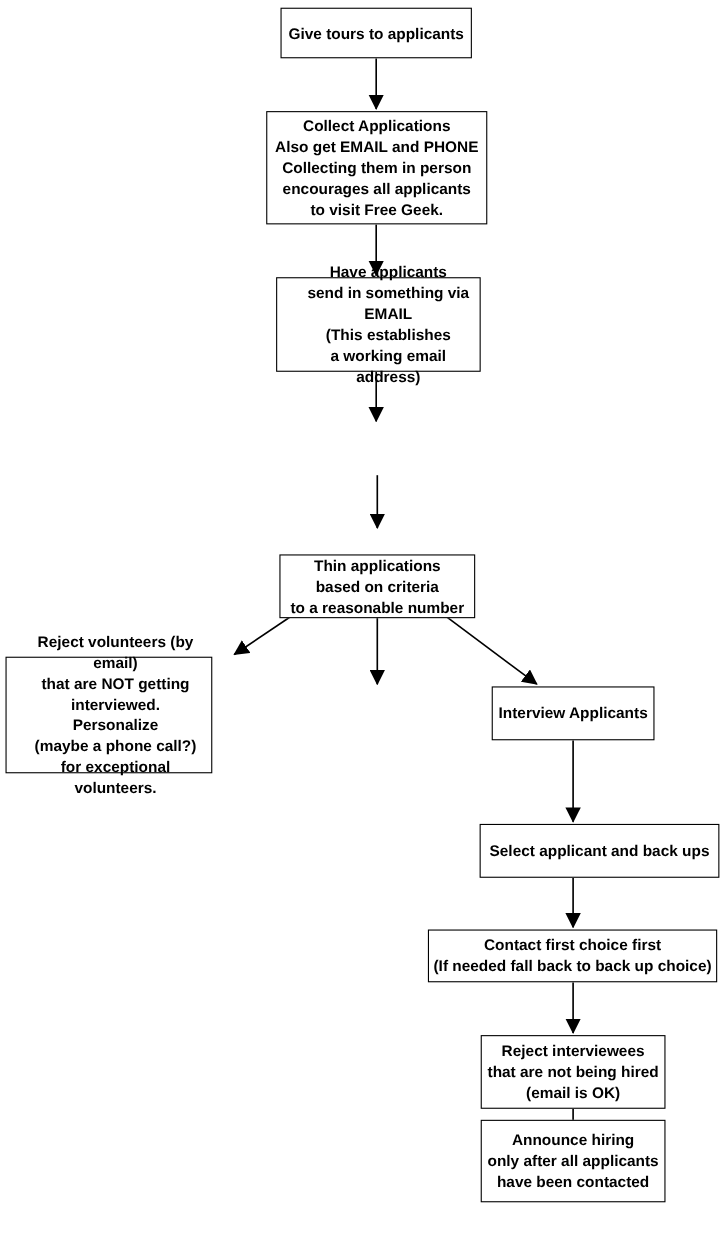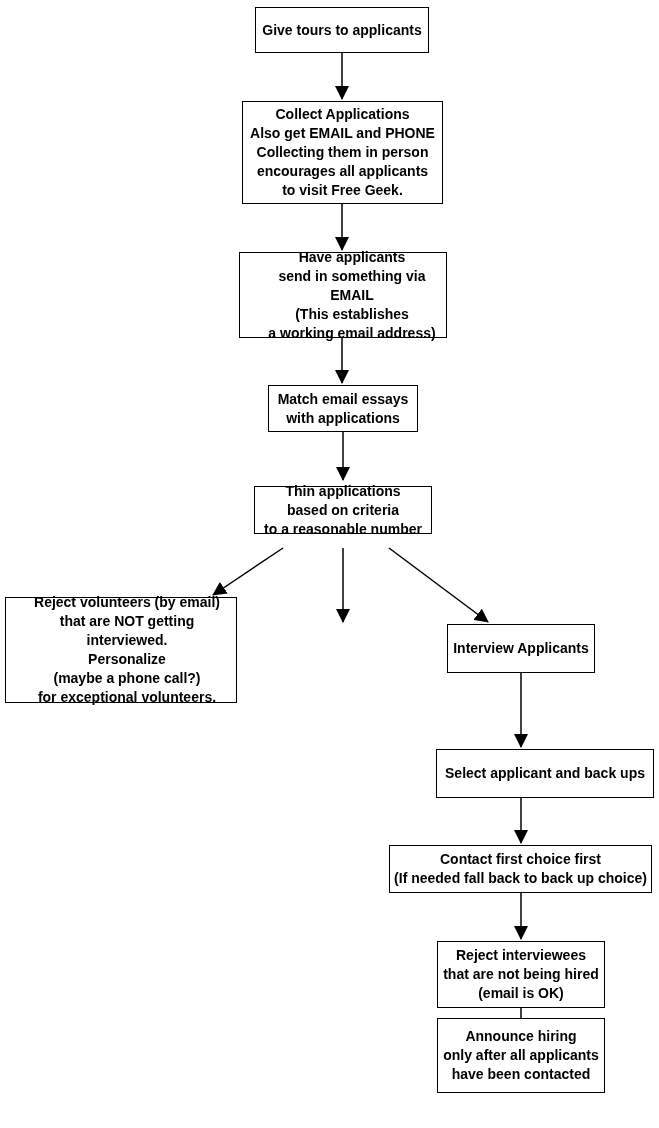--- a/index.html
+++ b/index.html
@@ -68,33 +68,31 @@
   </svg>
 
   <div class="node" style="left:255px; top:7px; width:174px; height:46px;">Give tours to applicants</div>
 
   <div class="node" style="left:242px; top:101px; width:201px; height:103px;">Collect Applications
 Also get EMAIL and PHONE
 Collecting them in person
 encourages all applicants
 to visit Free Geek.</div>
 
-  <div class="node" style="left:239px; top:252px; width:208px; height:86px;padding-left:22px;">Have applicants
+  <div class="node" style="left:251px; top:252px; width:186px; height:86px;padding-left:22px;">Have applicants
 send in something via EMAIL
 (This establishes
 a working email address)</div>
 
-  <div class="node" style="left:268px; top:385px; width:150px; height:47px;">Match email essays
-with applications</div>
 
-  <div class="node" style="left:254px; top:486px; width:178px; height:48px;">Thin applications
+  <div class="node" style="left:254px; top:504px; width:178px; height:58px;">Thin applications
 based on criteria
 to a reasonable number</div>
 
-  <div class="node" style="left:5px; top:597px; width:232px; height:106px;padding-left:16px;">Reject volunteers (by email)
+  <div class="node" style="left:5px; top:597px; width:188px; height:106px;padding-left:16px;">Reject volunteers (by email)
 that are NOT getting interviewed.
 Personalize
 (maybe a phone call?)
 for exceptional volunteers.</div>
 
 
   <div class="node" style="left:447px; top:624px; width:148px; height:49px;">Interview Applicants</div>
 
   <div class="node" style="left:412px; top:749px; width:218px; height:49px;margin-left:24px;">Select applicant and back ups</div>
 

